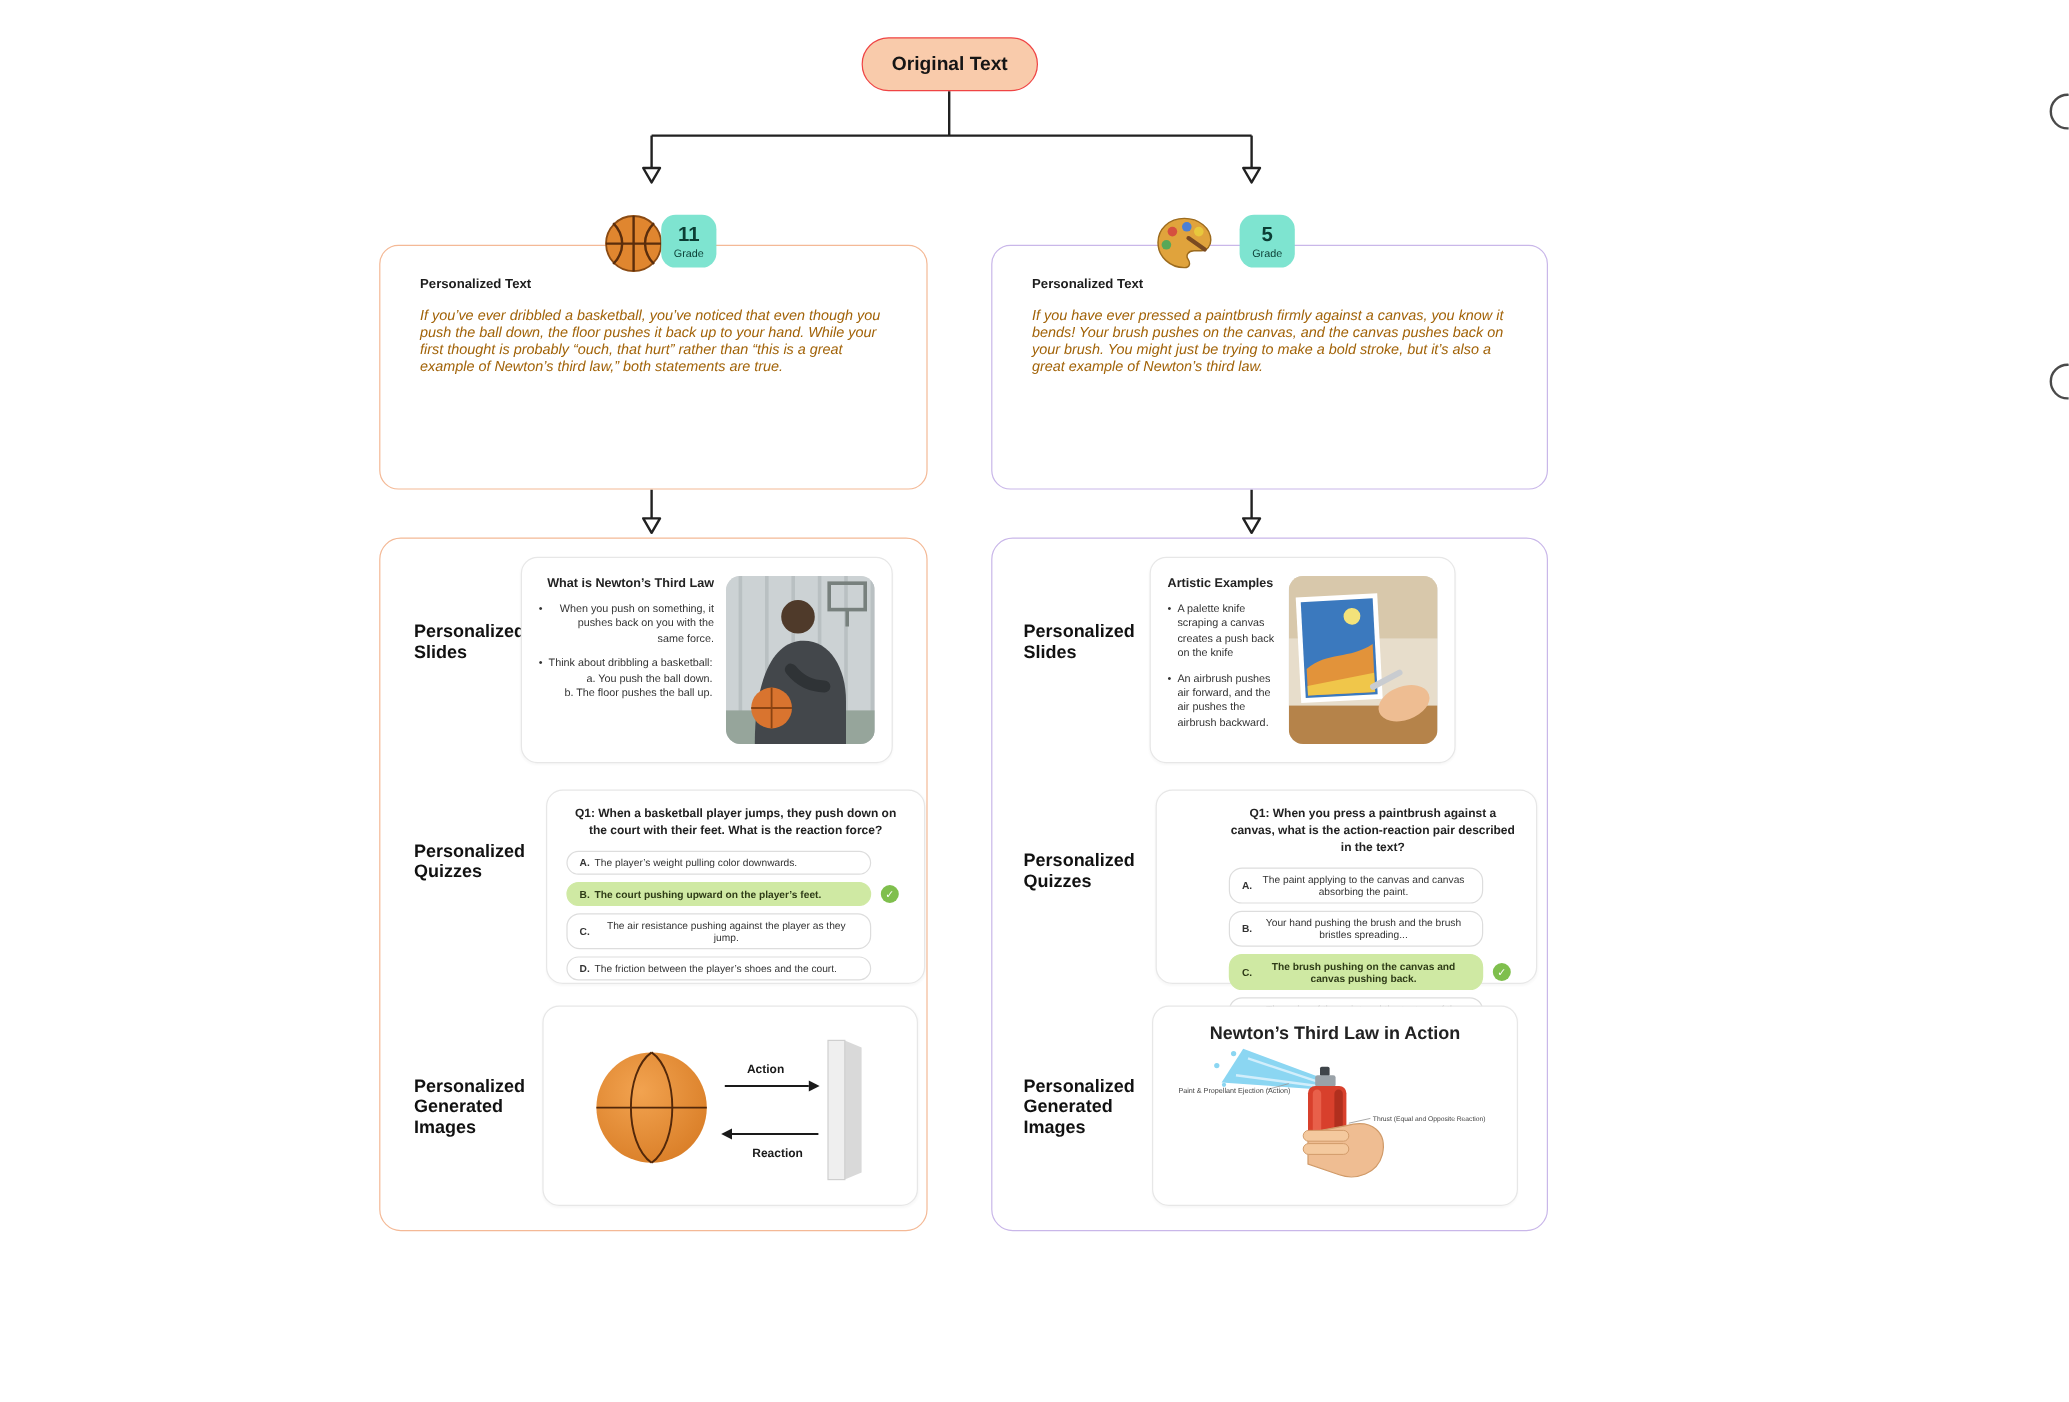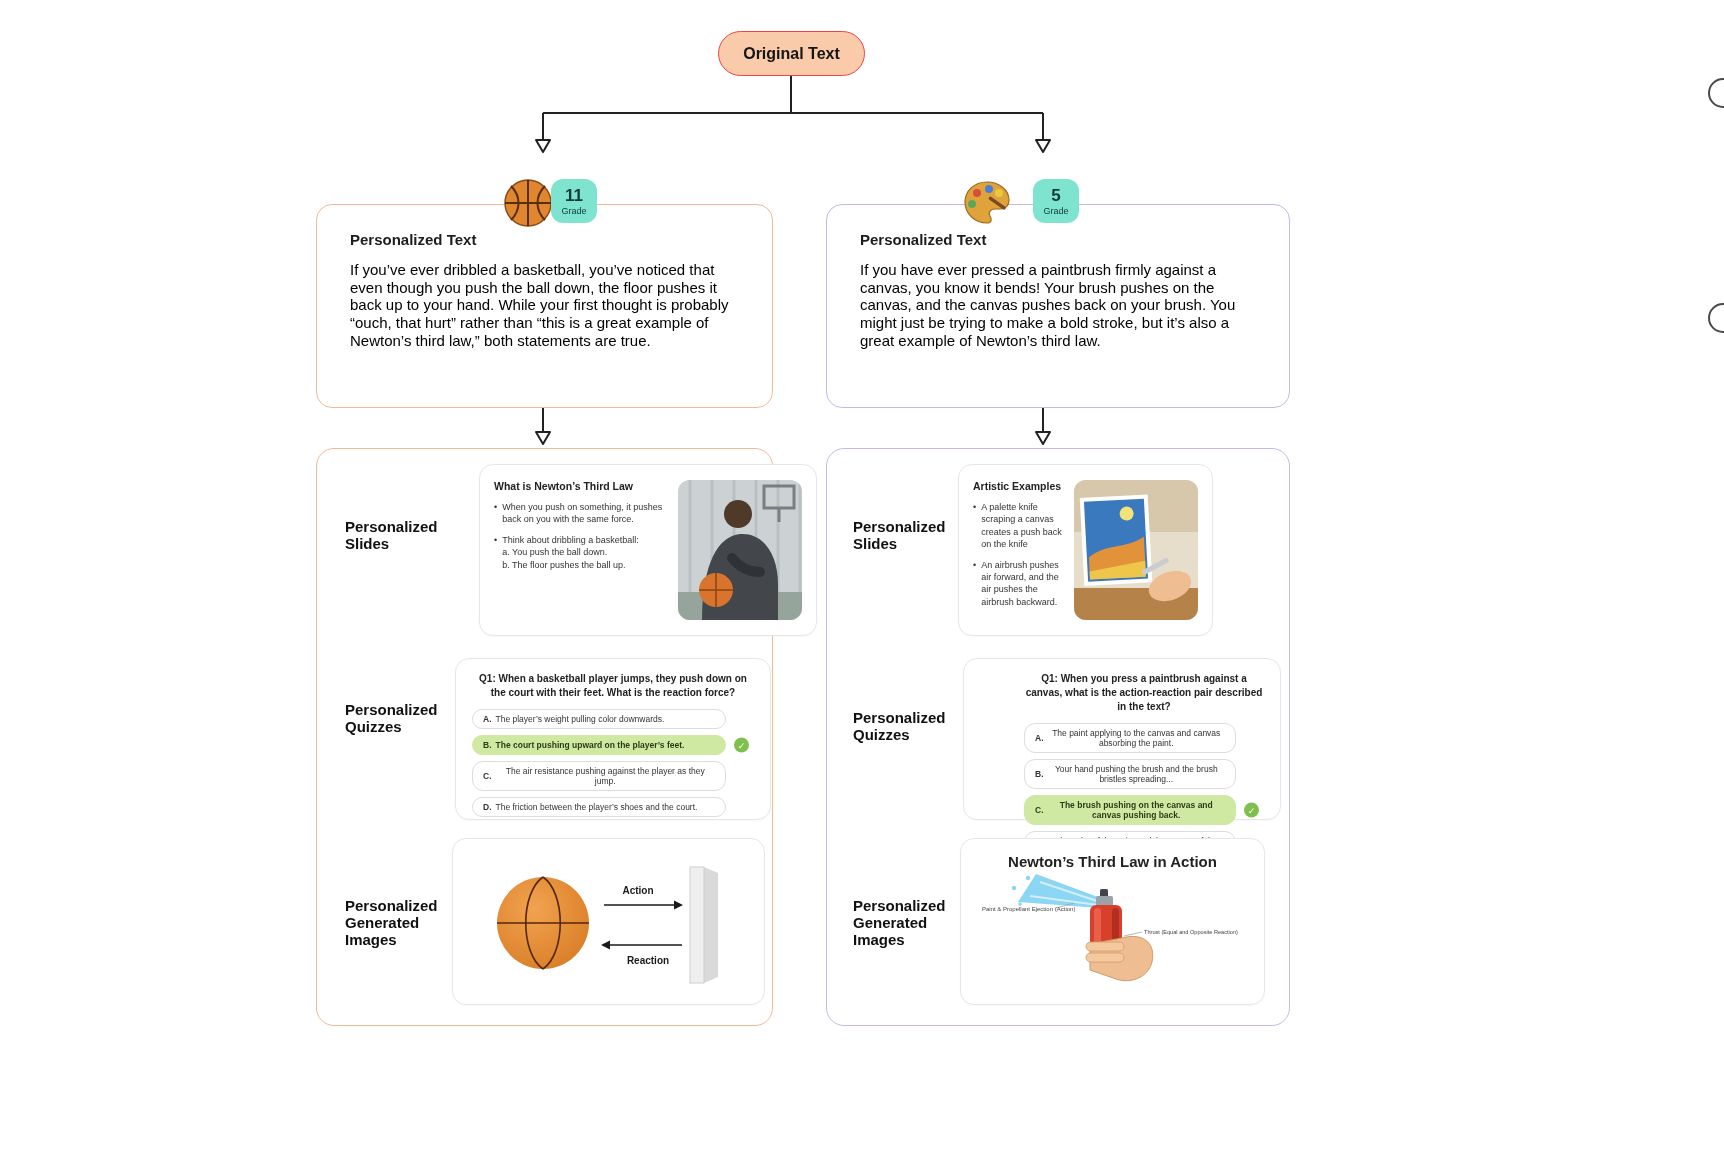--- a/index.html
+++ b/index.html
@@ -29,35 +29,35 @@
     color:#0b3d34;
   }
   .grade-badge .num { font-weight:bold; font-size:17px; line-height:1; }
   .grade-badge .lbl { font-size:9px; margin-top:2px; }
 
   
   .card { position:absolute; background:#fff; border-radius:16px; }
   .text-card-left  { left:316px; top:204px; width:457px; height:204px; border:1.5px solid #F4B996; }
   .text-card-right { left:826px; top:204px; width:464px; height:204px; border:1.5px solid #C9B7E9; }
   .text-card .inner { padding:26px 33px 0 33px; }
-  .tc-title { font-weight:bold; font-size:15px; margin-bottom:13px; }
-  .tc-body  { font-size:15px; line-height:1.18; color:#000000; }
+  .tc-title { font-weight:bold; font-size:11px; margin-bottom:13px; }
+  .tc-body  { font-size:12px; line-height:1.18; color:#a16207;font-style:italic; }
 
   .big-left  { left:316px; top:448px; width:457px; height:578px; border:1.5px solid #F4B996; border-radius:18px; }
   .big-right { left:826px; top:448px; width:464px; height:578px; border:1.5px solid #C9B7E9; border-radius:18px; }
 
   .sec-label {
     position:absolute; width:112px; font-weight:bold; font-size:15px; line-height:1.12; color:#111; z-index:2;
   }
 
   .panel { position:absolute; background:#fff; border:1px solid #E7E7E7; border-radius:14px; z-index:2;
            box-shadow:0 1px 2px rgba(0,0,0,0.03); }
 
   
-  .slides-left  { left:479px; top:464px; width:338px; height:172px; }
+  .slides-left  { left:434px; top:464px; width:310px; height:172px;text-align:right; }
   .slides-right { left:958px; top:464px; width:255px; height:172px; }
   .slides-inner { display:flex; gap:10px; padding:15px 14px; height:100%; }
   .slides-text  { flex:1; min-width:0; }
   .slides-title { font-weight:bold; font-size:10.5px; margin-bottom:9px; color:#222; }
   .bullet { display:flex; gap:5px; font-size:9px; line-height:1.38; color:#333; margin-bottom:8px; }
   .bullet .dot { flex:none; }
   .bullet .btxt { white-space:pre-line; }
   .slides-photo { width:124px; height:140px; border-radius:12px; overflow:hidden; flex:none; background:#ddd; }
   .slides-photo svg { display:block; width:100%; height:100%; }
 

